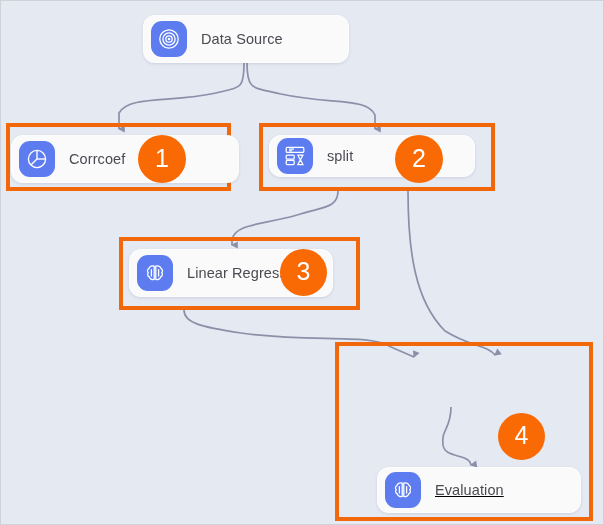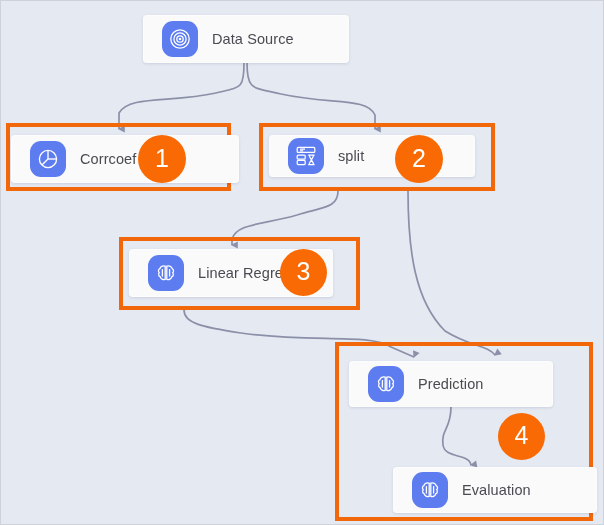--- a/index.html
+++ b/index.html
@@ -26,24 +26,24 @@
     width: 604px;
     height: 525px;
     pointer-events: none;
   }
   .node {
     position: absolute;
     display: flex;
     align-items: center;
     box-sizing: border-box;
     height: 48px;
-    border-radius: 4px;
+    border-radius: 12px;
     background: #fafafa;
     box-shadow: 0 1px 3px rgba(40,50,80,0.13), 0 0 0 1px rgba(255,255,255,0.5) inset;
-    padding-left: 19px;
+    padding-left: 8px;
     z-index: 3;
   }
   .node .ico {
     width: 36px;
     height: 36px;
     flex: 0 0 36px;
     border-radius: 11px;
     background: #5c7cf0;
     display: flex;
     align-items: center;
@@ -151,34 +151,22 @@
         <path d="M 11.2,5.2 C 8.6,4.4 6.2,5.6 5.9,7.6 C 4.2,8.4 4.0,10.6 5.3,11.7
                  C 4.2,13.0 4.6,15.2 6.3,15.9 C 6.6,17.9 9.0,19.2 11.2,18.4 Z"></path>
         <path d="M 12.8,5.2 C 15.4,4.4 17.8,5.6 18.1,7.6 C 19.8,8.4 20.0,10.6 18.7,11.7
                  C 19.8,13.0 19.4,15.2 17.7,15.9 C 17.4,17.9 15.0,19.2 12.8,18.4 Z"></path>
         <path d="M 8.4,8.6 L 8.4,15.0 M 15.6,8.6 L 15.6,15.0"></path>
       </svg>
     </span>
     <span class="label">Linear Regressi...</span>
   </div>
 
-  <div class="node" style="left: 348px; top: 360px; width: 204px; height: 46px;">
-    <span class="ico">
-      <svg width="24" height="24" viewBox="0 0 24 24" fill="none" stroke="#ffffff" stroke-width="1.3" stroke-linecap="round">
-        <path d="M 11.2,5.2 C 8.6,4.4 6.2,5.6 5.9,7.6 C 4.2,8.4 4.0,10.6 5.3,11.7
-                 C 4.2,13.0 4.6,15.2 6.3,15.9 C 6.6,17.9 9.0,19.2 11.2,18.4 Z"></path>
-        <path d="M 12.8,5.2 C 15.4,4.4 17.8,5.6 18.1,7.6 C 19.8,8.4 20.0,10.6 18.7,11.7
-                 C 19.8,13.0 19.4,15.2 17.7,15.9 C 17.4,17.9 15.0,19.2 12.8,18.4 Z"></path>
-        <path d="M 8.4,8.6 L 8.4,15.0 M 15.6,8.6 L 15.6,15.0"></path>
-      </svg>
-    </span>
-    <span class="label">Prediction</span>
-  </div>
 
-  <div class="node" style="left: 392px; top: 466px; width: 204px; height: 46px;">
+  <div class="node" style="left: 376px; top: 466px; width: 204px; height: 46px; text-decoration: underline;">
     <span class="ico">
       <svg width="24" height="24" viewBox="0 0 24 24" fill="none" stroke="#ffffff" stroke-width="1.3" stroke-linecap="round">
         <path d="M 11.2,5.2 C 8.6,4.4 6.2,5.6 5.9,7.6 C 4.2,8.4 4.0,10.6 5.3,11.7
                  C 4.2,13.0 4.6,15.2 6.3,15.9 C 6.6,17.9 9.0,19.2 11.2,18.4 Z"></path>
         <path d="M 12.8,5.2 C 15.4,4.4 17.8,5.6 18.1,7.6 C 19.8,8.4 20.0,10.6 18.7,11.7
                  C 19.8,13.0 19.4,15.2 17.7,15.9 C 17.4,17.9 15.0,19.2 12.8,18.4 Z"></path>
         <path d="M 8.4,8.6 L 8.4,15.0 M 15.6,8.6 L 15.6,15.0"></path>
       </svg>
     </span>
     <span class="label">Evaluation</span>

